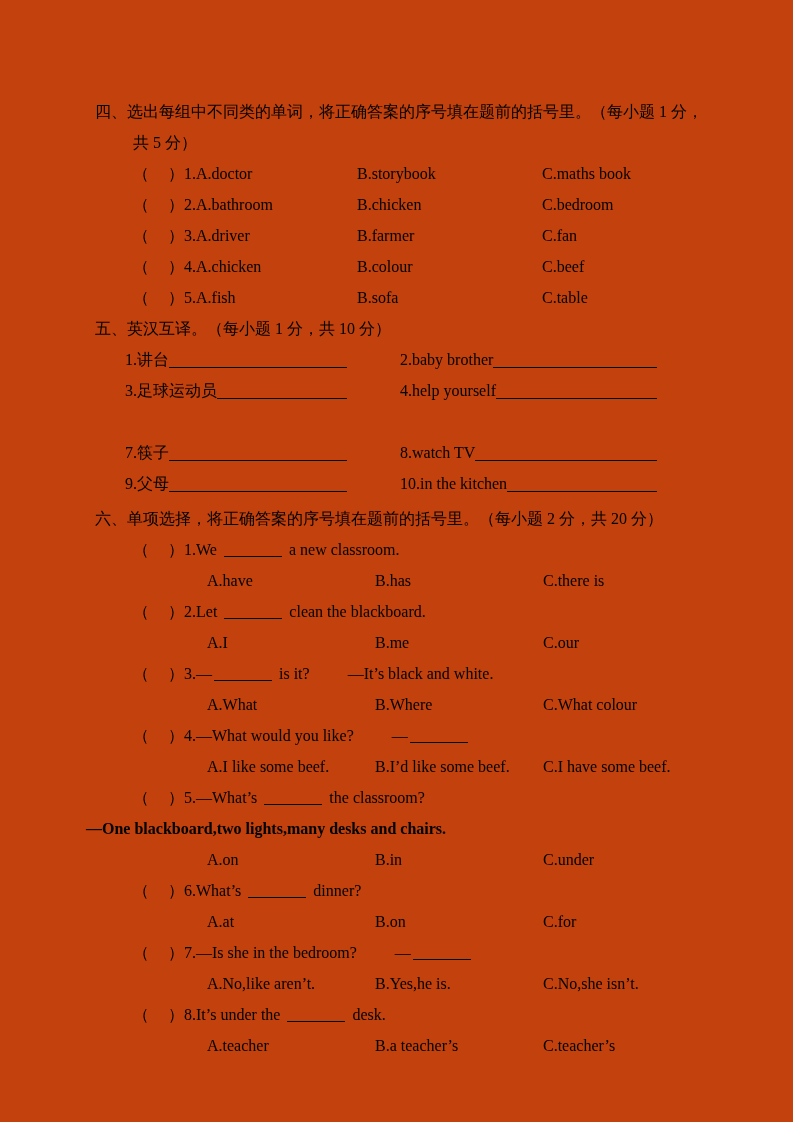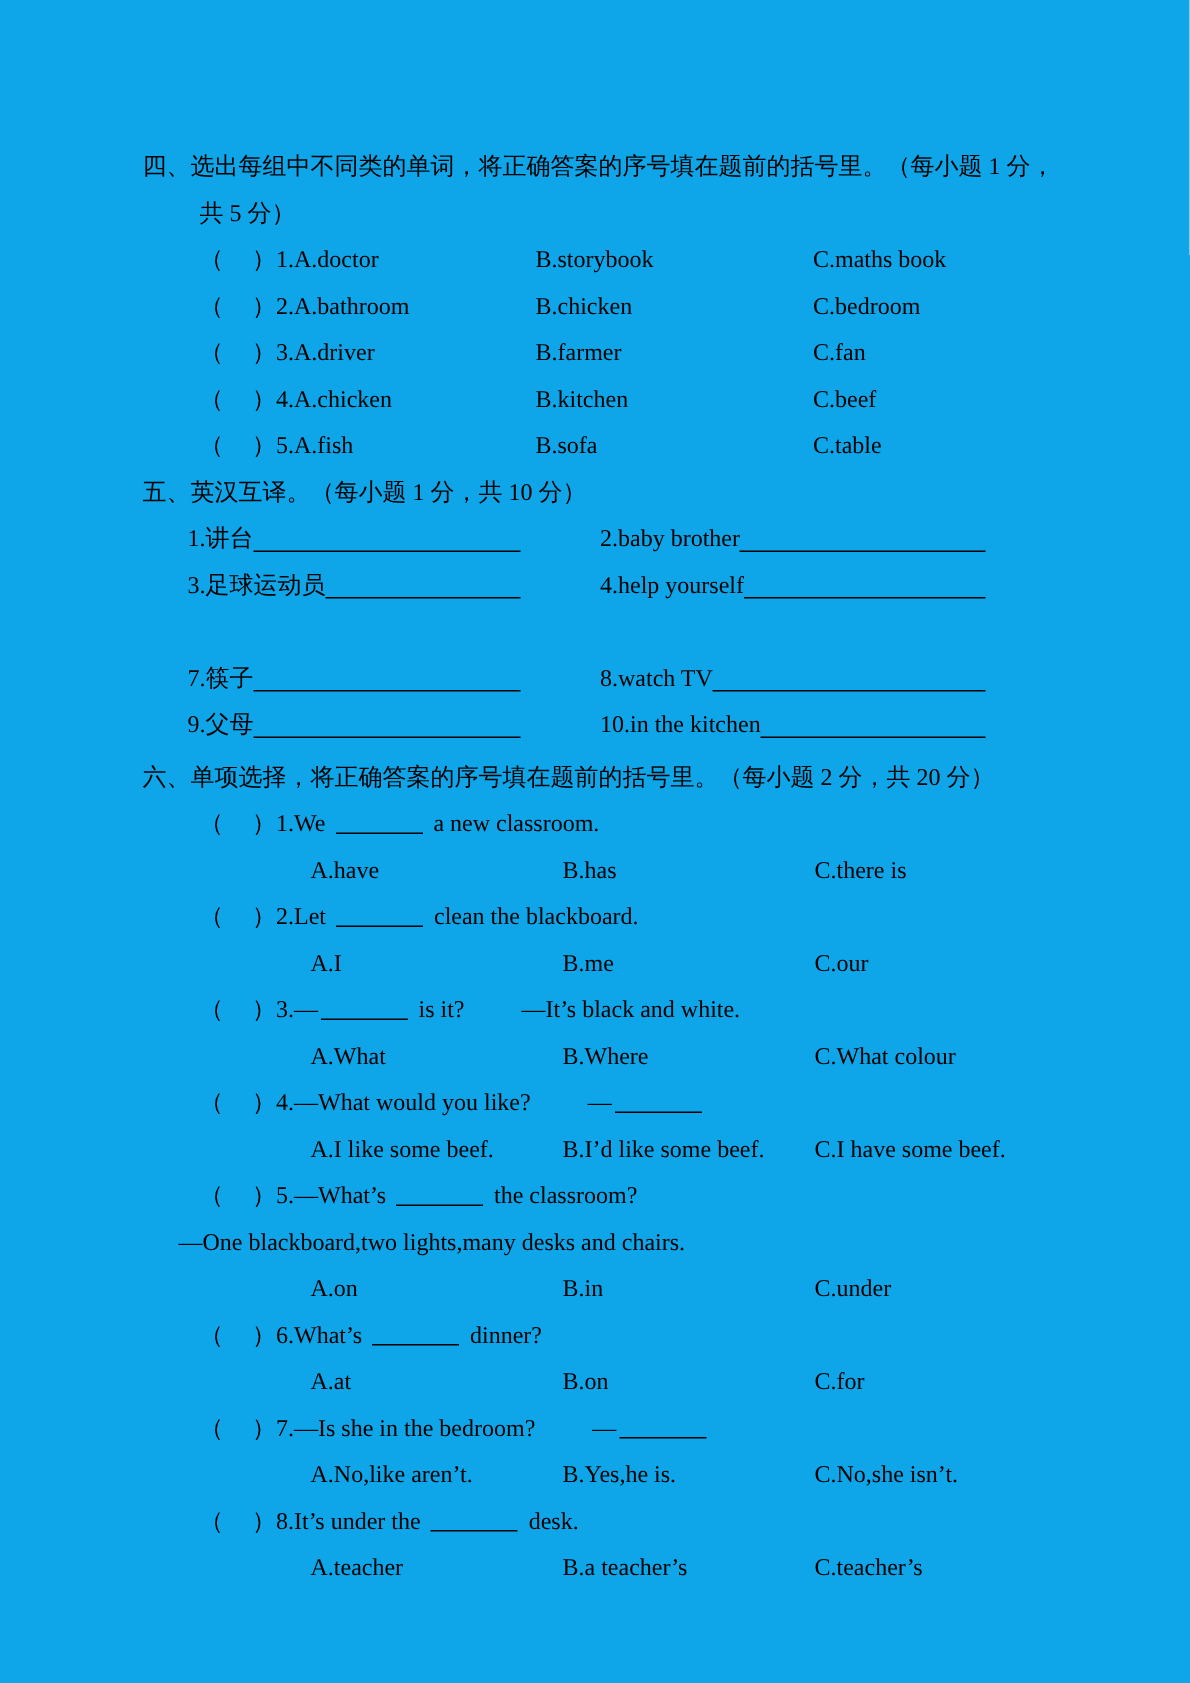--- a/index.html
+++ b/index.html
@@ -1,17 +1,17 @@
 <!DOCTYPE html>
 <html><head>
 <meta charset="utf-8">
 <style>
   html,body{margin:0;padding:0;background:#e8e8e8;}
   .page{
-    width:793px;height:1122px;background:#0ea5e9;color:#000;
+    width:793px;height:1122px;background:#c2410c;color:#000;
     font-family:"Liberation Serif","DejaVu Serif",serif;
     font-size:16px;overflow:hidden;margin:0 auto;position:relative;
   }
   .content{padding-top:96px;}
   .line{height:31px;line-height:31px;white-space:nowrap;}
   
   .sechead{padding-left:95px;}
   .h4b{padding-left:133px;}
   .s6h{margin-top:4px;}
   
@@ -30,21 +30,21 @@
   .u5::after{content:"";position:absolute;left:0;right:0;bottom:7px;border-bottom:1px solid #000;}
   
   .qline{padding-left:133px;}
   .blank{display:inline-block;width:58px;height:20px;border-bottom:1px solid #000;margin:0 7px;vertical-align:-2px;}
   .blank.tight{margin-left:2px;}
   .gapq{display:inline-block;width:38px;}
   .opts{padding-left:207px;}
   .opt{display:inline-block;}
   .oa{width:168px;}
   .ob{width:168px;}
-  .ansline{padding-left:119px;}
+  .ansline{padding-left:86px;font-weight:bold;}
 </style>
 </head>
 <body>
 
 <div class="page">
   <div class="content">
 
     <div>
       <div class="line sechead">四、选出每组中不同类的单词，将正确答案的序号填在题前的括号里。（每小题 1 分，</div>
       <div class="line h4b">共 5 分）</div>
@@ -64,21 +64,21 @@
       <div class="line row4">
         <span class="brk">
             <span>（</span>
             <span>）</span>
           </span><span class="c4a">3.A.driver</span><span class="c4b">B.farmer</span><span>C.fan</span>
       </div>
       <div class="line row4">
         <span class="brk">
             <span>（</span>
             <span>）</span>
-          </span><span class="c4a">4.A.chicken</span><span class="c4b">B.kitchen</span><span>C.beef</span>
+          </span><span class="c4a">4.A.chicken</span><span class="c4b">B.colour</span><span>C.beef</span>
       </div>
       <div class="line row4">
         <span class="brk">
             <span>（</span>
             <span>）</span>
           </span><span class="c4a">5.A.fish</span><span class="c4b">B.sofa</span><span>C.table</span>
       </div>
     </div>
 
     <div>

